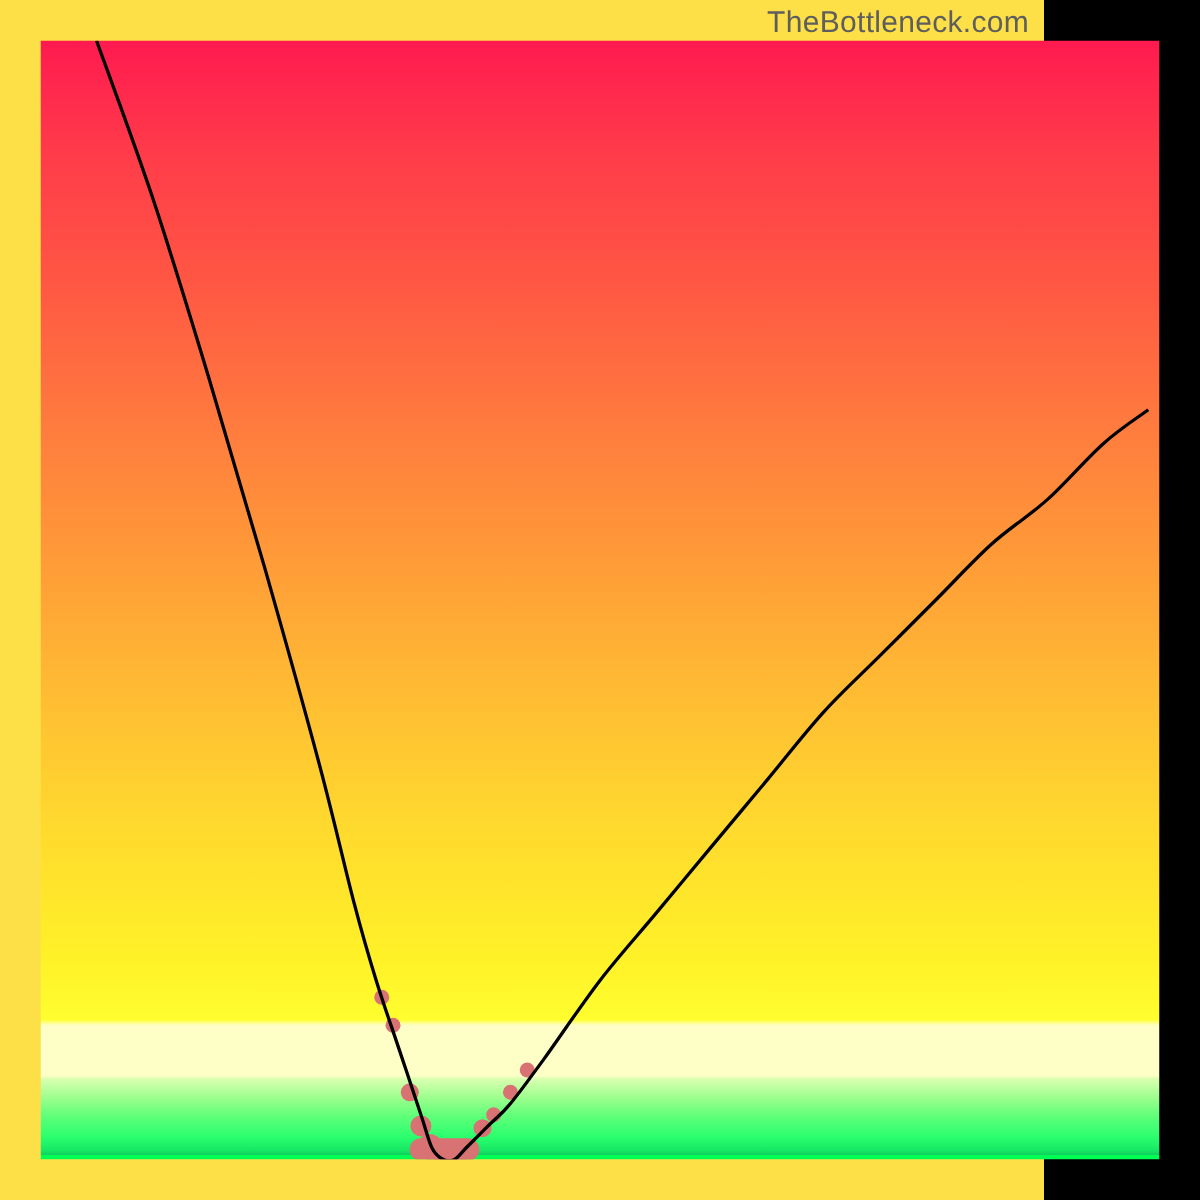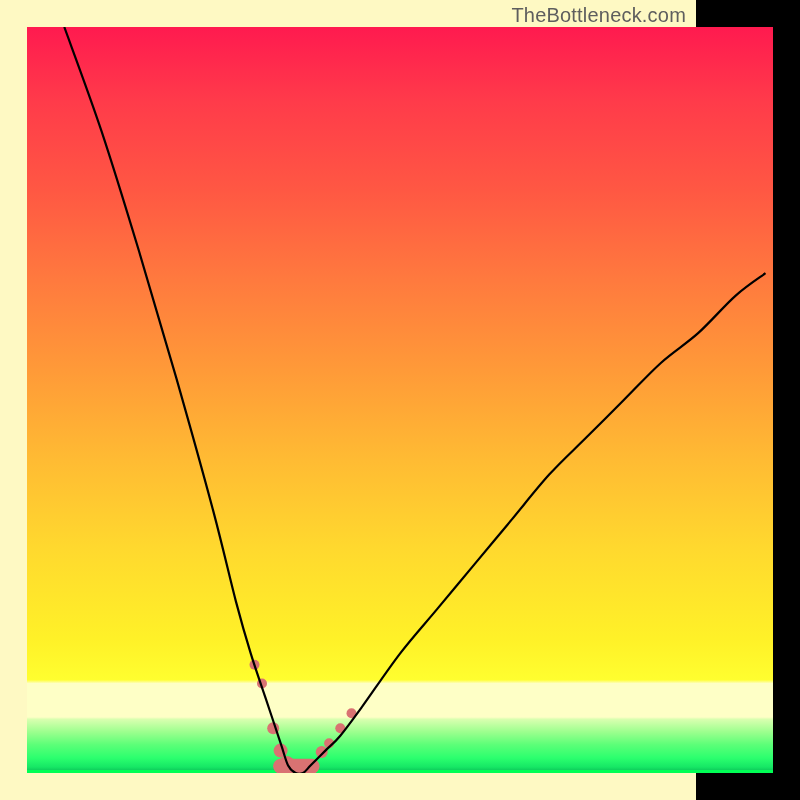--- a/index.html
+++ b/index.html
@@ -9,21 +9,21 @@
     height: 800px;
     background: #000;
     overflow: hidden;
   }
   .frame {
     position: absolute;
     left: 0;
     top: 0;
     width: 696px;
     height: 800px;
-    background: #fef9c3;
+    background: #fde047;
   }
   .plot {
     position: absolute;
     left: 27px;
     top: 27px;
     width: 746px;
     height: 746px;
     overflow: hidden;
   }
   .gradient {

